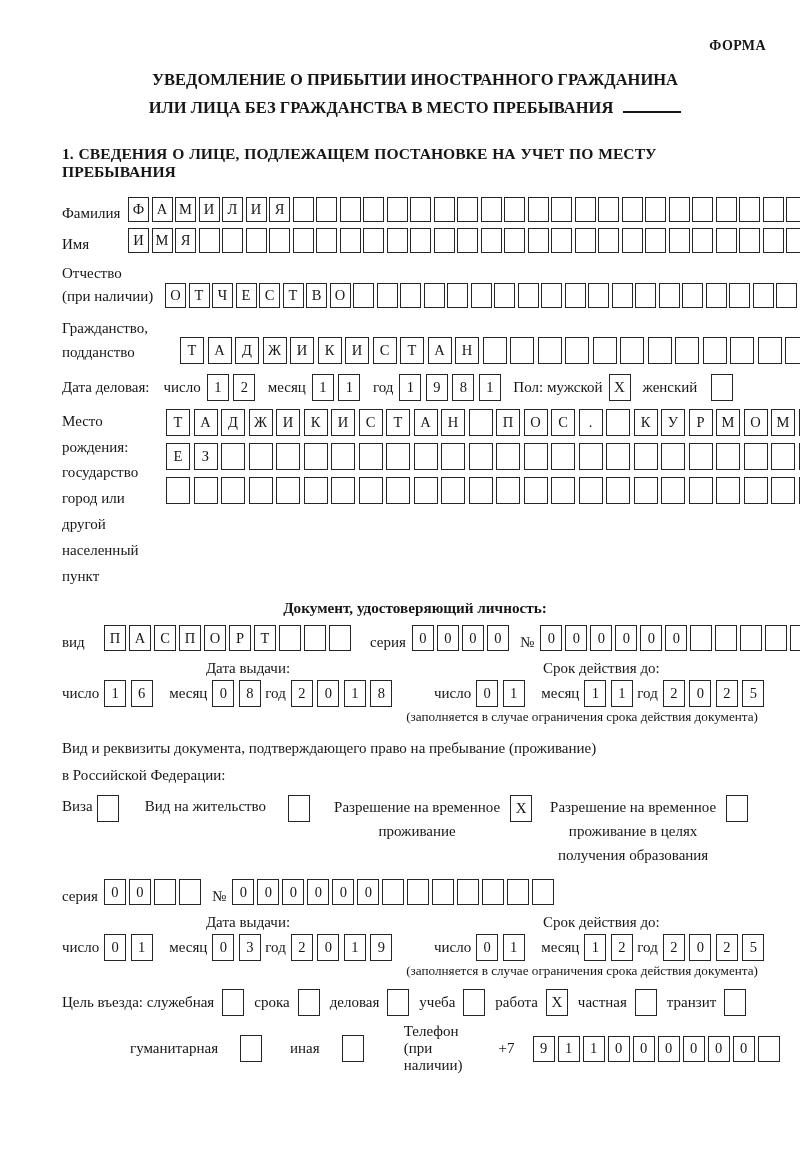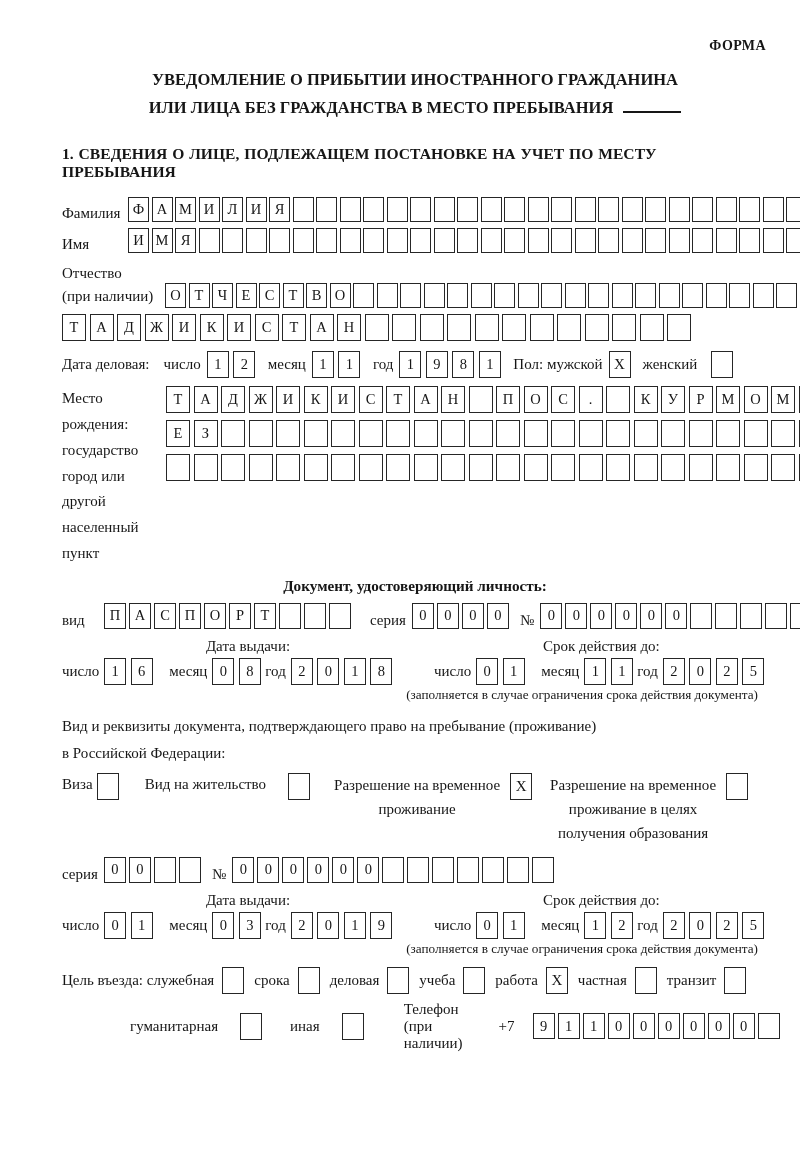--- a/index.html
+++ b/index.html
@@ -179,20 +179,24 @@
         <span class="cell">&nbsp;</span>
         <span class="cell">&nbsp;</span>
         <span class="cell">&nbsp;</span>
         <span class="cell">&nbsp;</span>
         <span class="cell">&nbsp;</span>
         <span class="cell">&nbsp;</span>
       </span>
   </div>
 
   <div class="frow">
+    <span class="flabel w118 sub">
+      <div>Гражданство,</div>
+      <div>подданство</div>
+    </span>
     <span class="cellrow cells-l">
         <span class="cell">Т</span>
         <span class="cell">А</span>
         <span class="cell">Д</span>
         <span class="cell">Ж</span>
         <span class="cell">И</span>
         <span class="cell">К</span>
         <span class="cell">И</span>
         <span class="cell">С</span>
         <span class="cell">Т</span>

